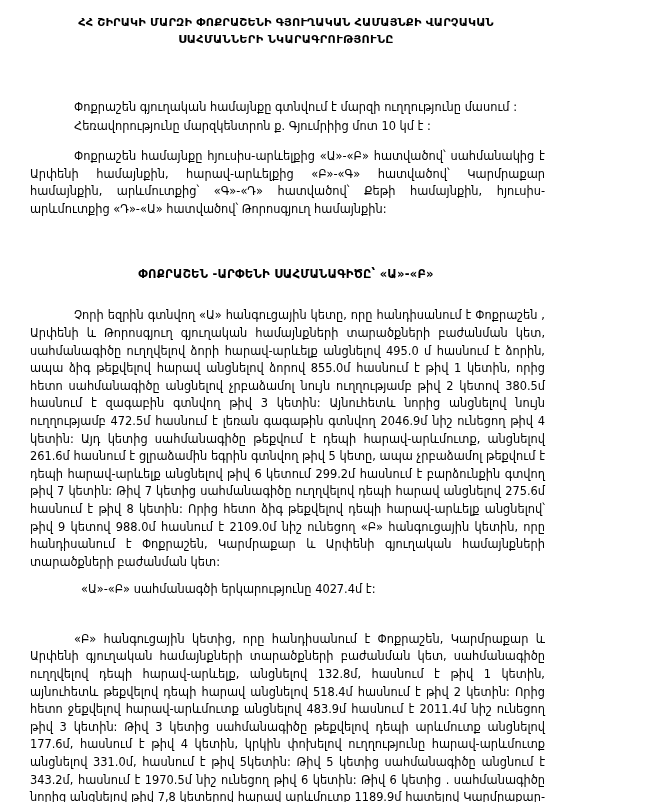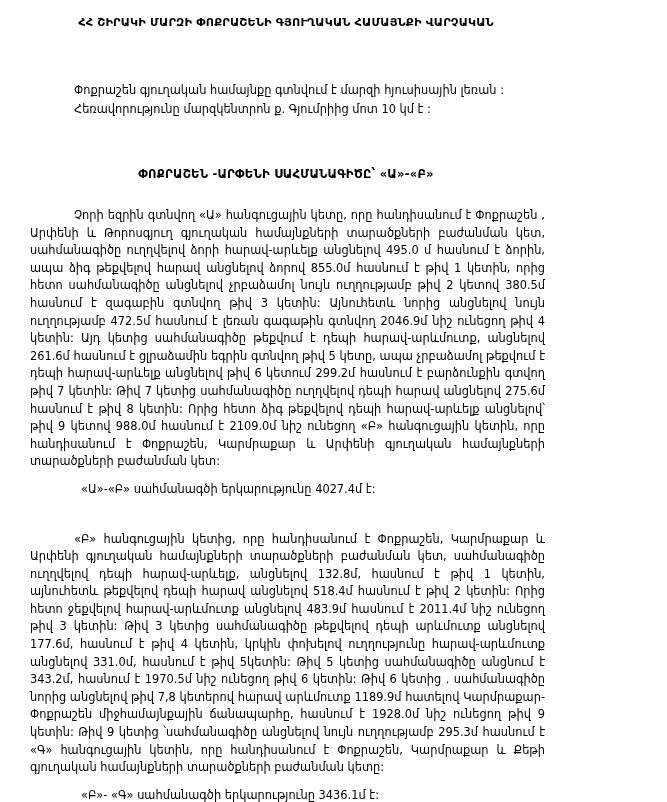--- a/index.html
+++ b/index.html
@@ -80,27 +80,29 @@
   .gap-b { height: 12px; }
   .gap-c { height: 17px; }
 </style>
 </head>
 <body>
 
 <div class="page">
 
   <div class="doc-title">
     <span class="title-line">ՀՀ ՇԻՐԱԿԻ ՄԱՐԶԻ ՓՈՔՐԱՇԵՆԻ ԳՅՈՒՂԱԿԱՆ ՀԱՄԱՅՆՔԻ ՎԱՐՉԱԿԱՆ</span>
+    <span class="title-line second">ՍԱՀՄԱՆՆԵՐԻ ՆԿԱՐԱԳՐՈՒԹՅՈՒՆԸ</span>
   </div>
 
   <div class="intro-block">
-    <p class="lead-line">Փոքրաշեն գյուղական համայնքը գտնվում է մարզի հյուսիսային լեռան :</p>
+    <p class="lead-line">Փոքրաշեն գյուղական համայնքը գտնվում է մարզի ուղղությունը մասում :</p>
     <p class="lead-line">Հեռավորությունը մարզկենտրոն ք. Գյումրիից մոտ 10 կմ է :</p>
   </div>
 
+  <p class="body-para">Փոքրաշեն համայնքը հյուսիս-արևելքից «Ա»-«Բ» հատվածով՝ սահմանակից է Արփենի համայնքին, հարավ-արևելքից «Բ»-«Գ» հատվածով՝ Կարմրաքար համայնքին, արևմուտքից՝ «Գ»-«Դ» հատվածով՝ Քեթի համայնքին, հյուսիս-արևմուտքից «Դ»-«Ա» հատվածով՝ Թորոսգյուղ համայնքին:</p>
 
   <div class="gap-c"></div>
 
   <h2 class="section-heading">ՓՈՔՐԱՇԵՆ -ԱՐՓԵՆԻ ՍԱՀՄԱՆԱԳԻԾԸ՝ «Ա»-«Բ»</h2>
 
   <p class="body-para">Չորի եզրին գտնվող «Ա» հանգուցային կետը, որը հանդիսանում է  Փոքրաշեն , Արփենի և Թորոսգյուղ գյուղական համայնքների տարածքների բաժանման  կետ, սահմանագիծը ուղղվելով ձորի հարավ-արևելք անցնելով 495.0 մ հասնում է ձորին, ապա ձիգ թեքվելով հարավ անցնելով ձորով 855.0մ հասնում է թիվ 1 կետին, որից հետո սահմանագիծը անցնելով չրբաձամոլ նույն ուղղությամբ թիվ 2 կետով 380.5մ հասնում է զագաբին գտնվող թիվ 3 կետին: Այնուհետև նորից անցնելով նույն ուղղությամբ 472.5մ հասնում է լեռան գագաթին գտնվող 2046.9մ նիշ ունեցող թիվ 4 կետին: Այդ կետից սահմանագիծը թեքվում է դեպի հարավ-արևմուտք, անցնելով 261.6մ հասնում է ցլրաձամին եգրին գտնվող թիվ 5 կետը, ապա չրբաձամոլ թեքվում է դեպի հարավ-արևելք անցնելով թիվ 6 կետում 299.2մ հասնում է բարձունքին գտվող թիվ 7 կետին: Թիվ 7 կետից սահմանագիծը ուղղվելով դեպի հարավ անցնելով 275.6մ հասնում է թիվ 8 կետին: Որից հետո ձիգ թեքվելով դեպի հարավ-արևելք անցնելով՝ թիվ 9 կետով 988.0մ հասնում է 2109.0մ նիշ ունեցող «Բ» հանգուցային կետին, որը հանդիսանում է Փոքրաշեն, Կարմրաքար և Արփենի գյուղական համայնքների տարածքների բաժանման կետ:</p>
 
   <p class="total-line">«Ա»-«Բ» սահմանագծի երկարությունը 4027.4մ է:</p>
 
   <div class="gap-b"></div>

